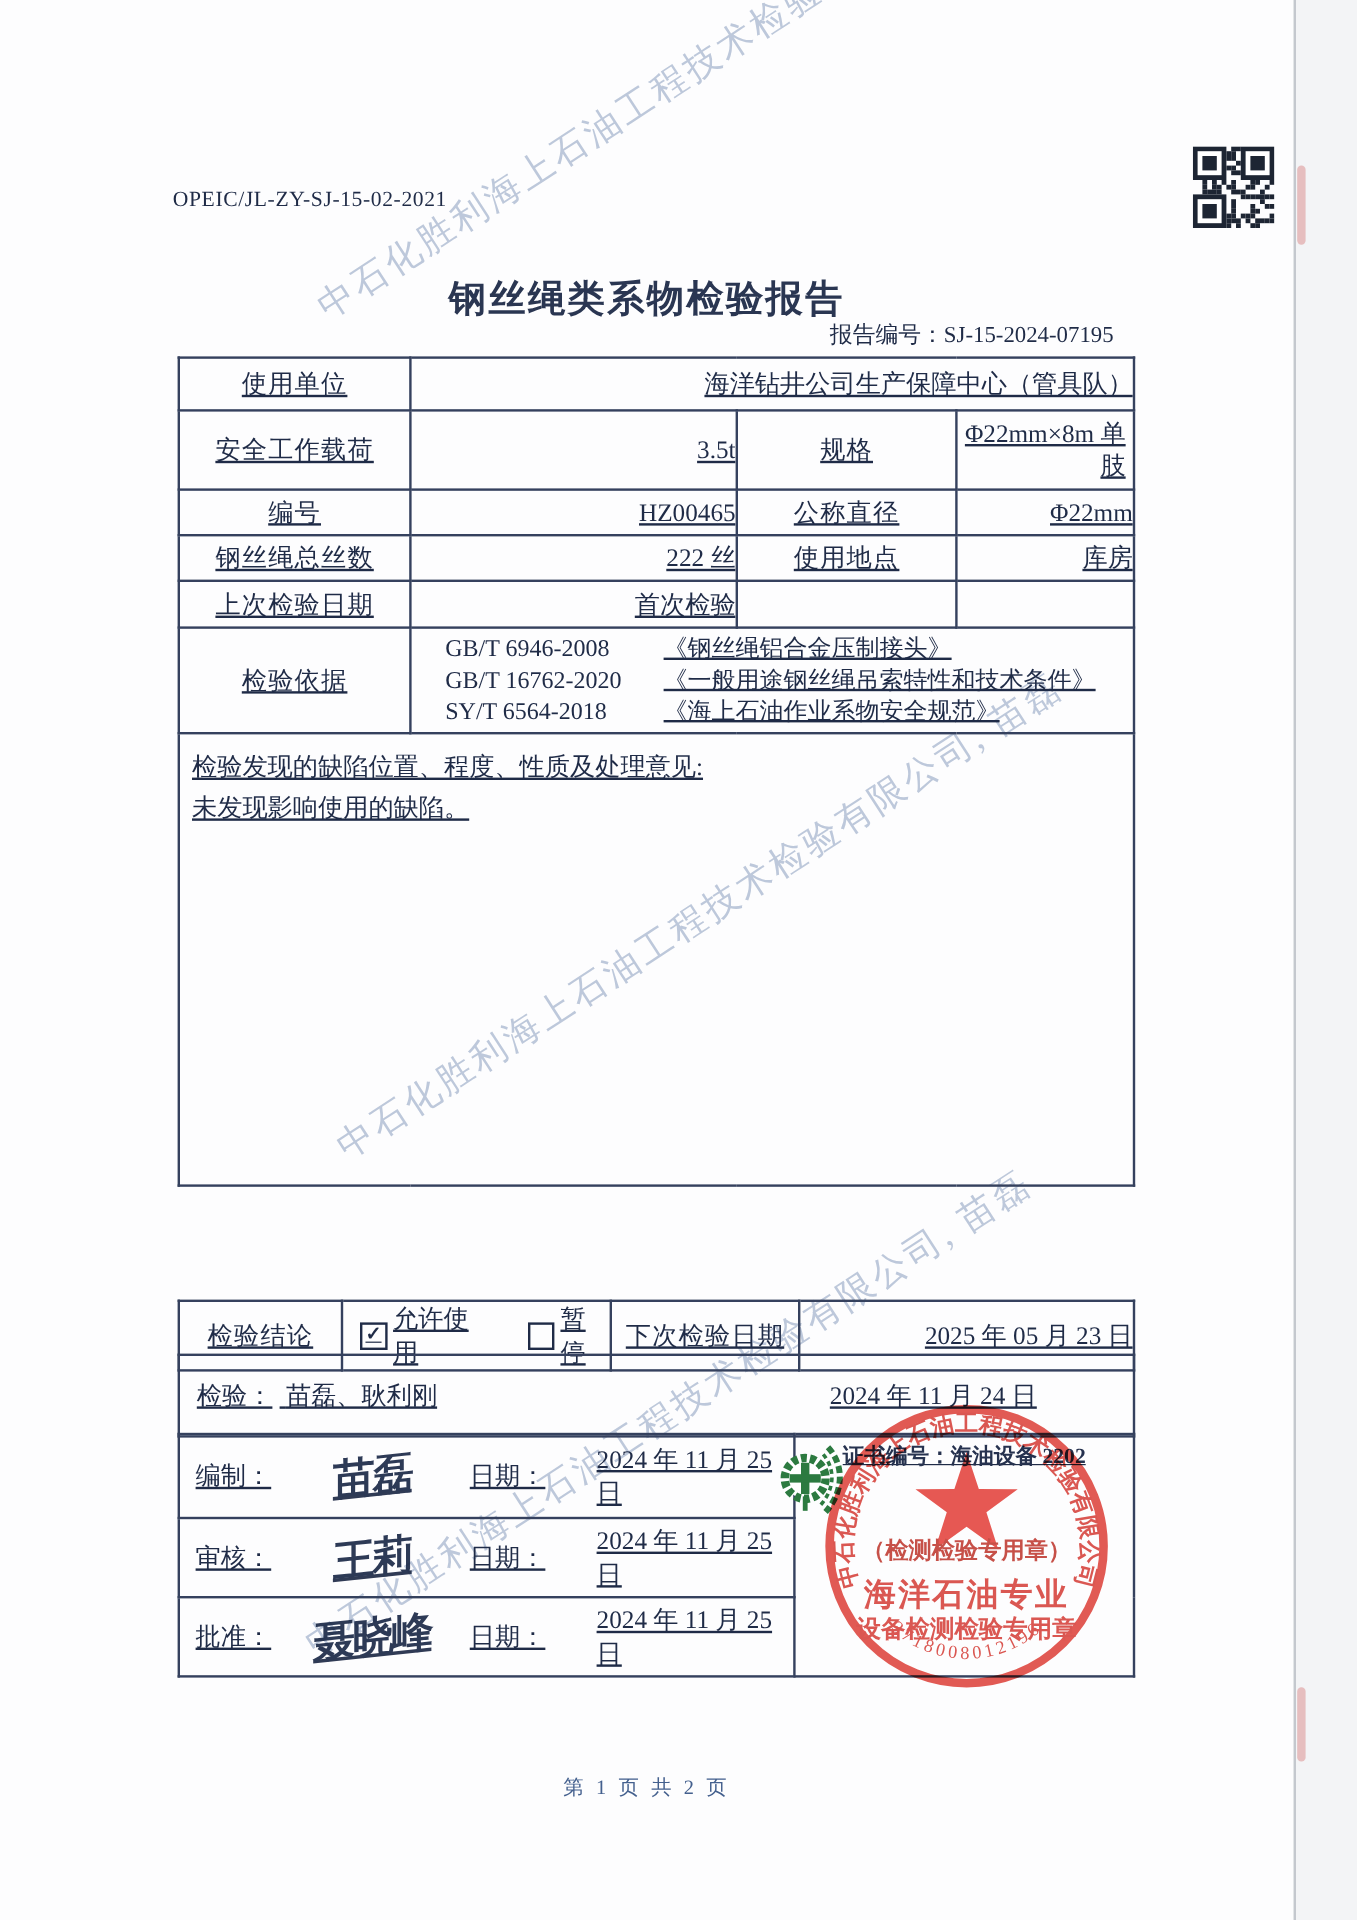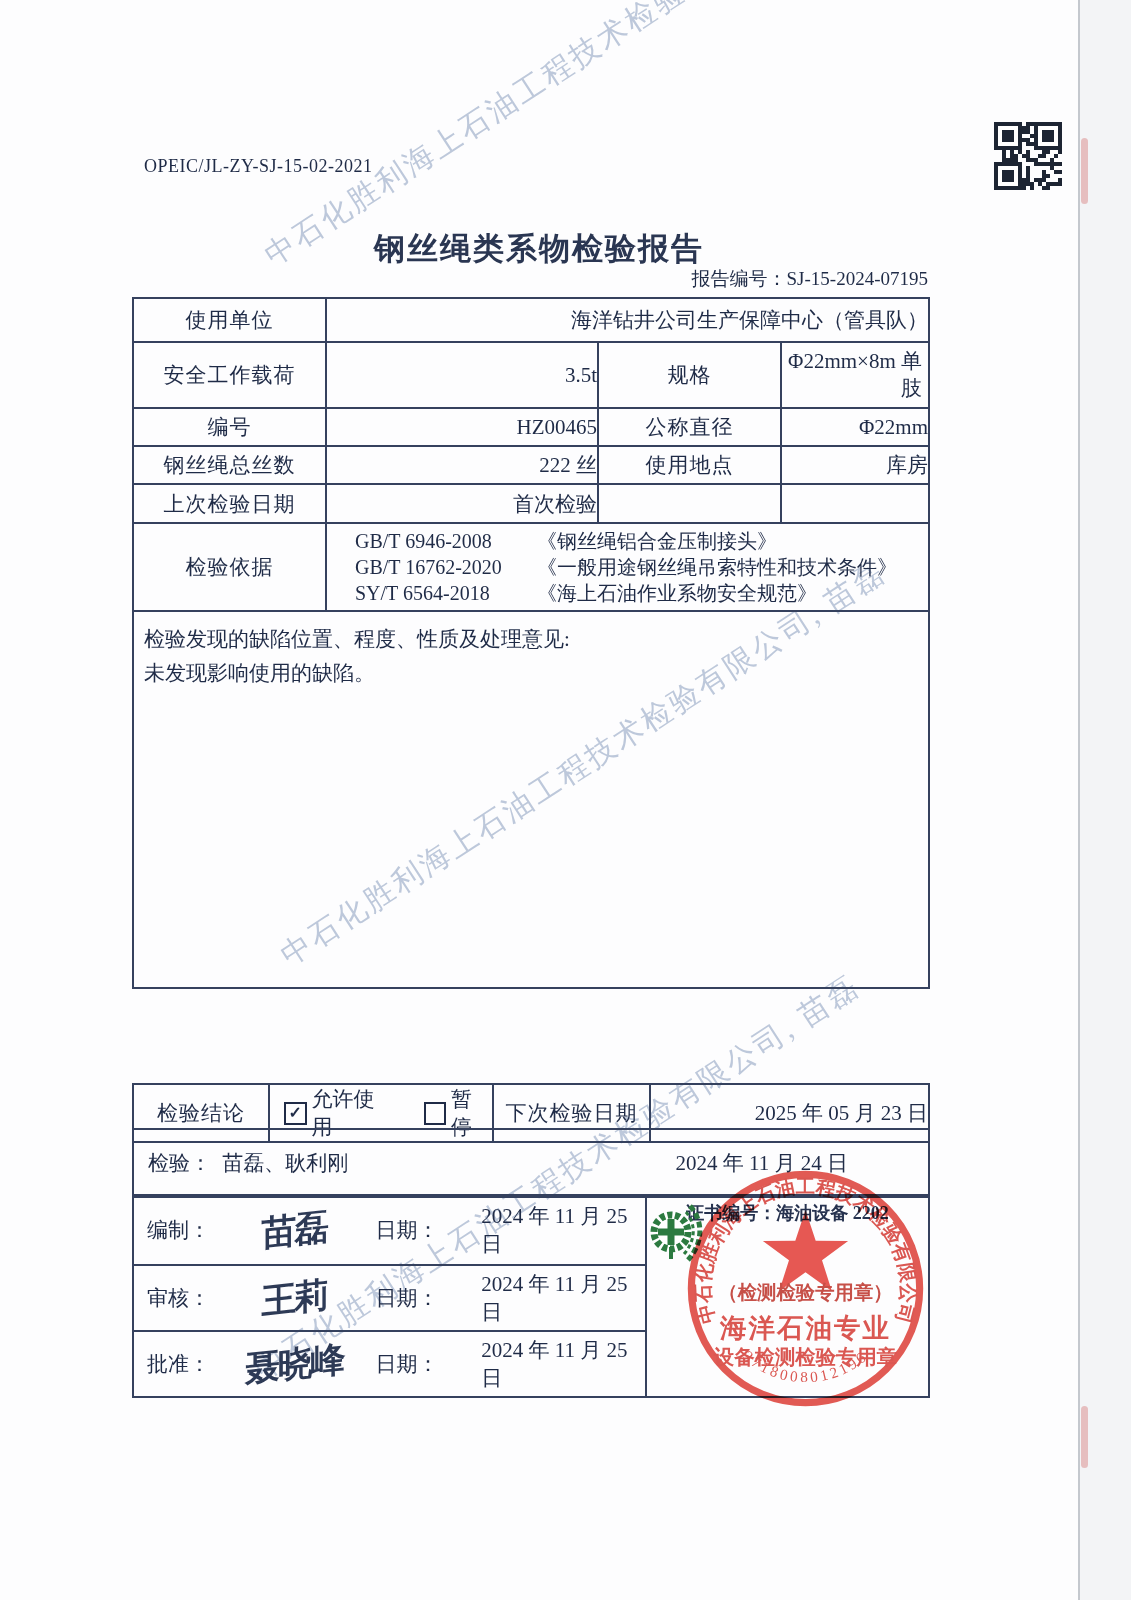--- a/index.html
+++ b/index.html
@@ -29,22 +29,22 @@
       color:rgba(126,147,184,.5);transform:rotate(-33deg);transform-origin:left center;}
   .wm.w1{left:268px;top:238px;}
   .wm.w2{left:284px;top:938px;}
   .wm.w3{left:258px;top:1352px;}
 
   .title{position:absolute;left:0;top:228px;width:1078px;text-align:center;
     font-size:31px;font-weight:bold;letter-spacing:2px;color:#2a3652;}
   .report-no{position:absolute;left:132px;top:266px;width:796px;text-align:right;
     font-size:19px;}
 
-  table{border-collapse:collapse;table-layout:fixed;position:absolute;left:132px;
-    background:transparent;}
+  table{border-collapse:collapse;table-layout:fixed;position:absolute;left:148px;
+    background:transparent;text-decoration:underline;}
   td{border:2px solid var(--line);font-size:21px;color:var(--ink);
     vertical-align:middle;padding:0;overflow:hidden;}
   .lab{text-align:center;letter-spacing:1px;}
   .val{text-align:right;}
   #tableA{top:297px;width:796px;}
   #tableB{top:1083px;width:796px;}
   #tableC{top:1128px;width:796px;}
   #tableD{top:1194px;width:796px;}
 
   .basis{vertical-align:middle;padding:4px 0 4px 28px;}
@@ -342,13 +342,14 @@
       <textPath href="#arcTop" startOffset="50%" text-anchor="middle">中石化胜利海上石油工程技术检验有限公司</textPath>
     </text>
     <text x="130" y="140" text-anchor="middle" font-size="19" font-weight="bold" fill="#c1372e">（检测检验专用章）</text>
     <text x="130" y="178" text-anchor="middle" font-size="26" font-weight="bold" fill="#d8413a" letter-spacing="2">海洋石油专业</text>
     <text x="130" y="204" text-anchor="middle" font-size="20" font-weight="bold" fill="#d8413a">设备检测检验专用章</text>
     <text font-size="15" fill="#d8413a" letter-spacing="3">
       <textPath href="#arcBot" startOffset="50%" text-anchor="middle">3718008012196</textPath>
     </text>
   </svg>
 
+  <div class="footer">第 1 页 共 2 页</div>
 </div>
 
 </body></html>

